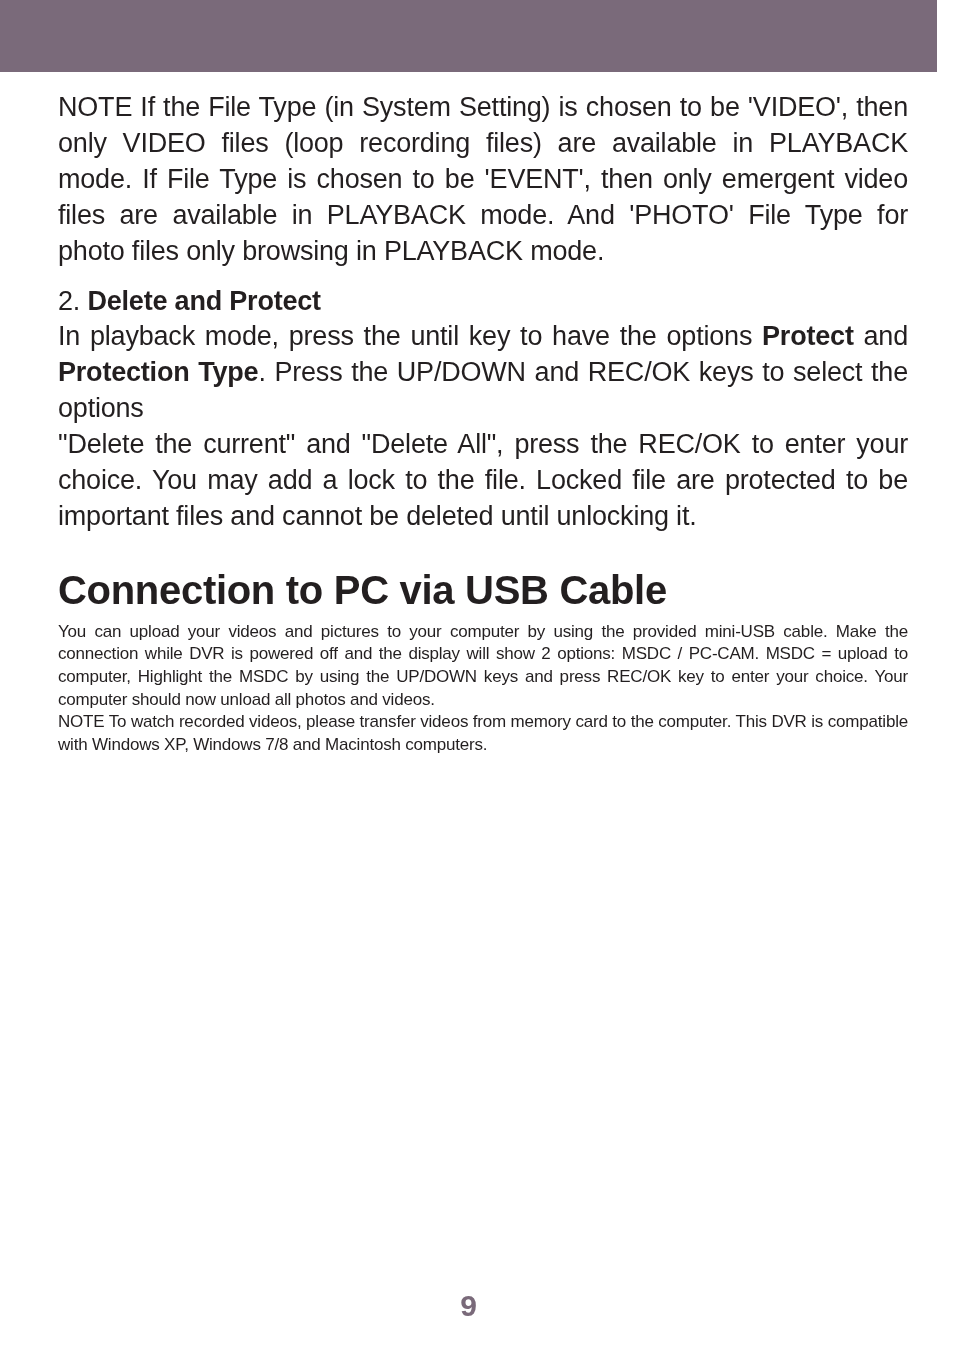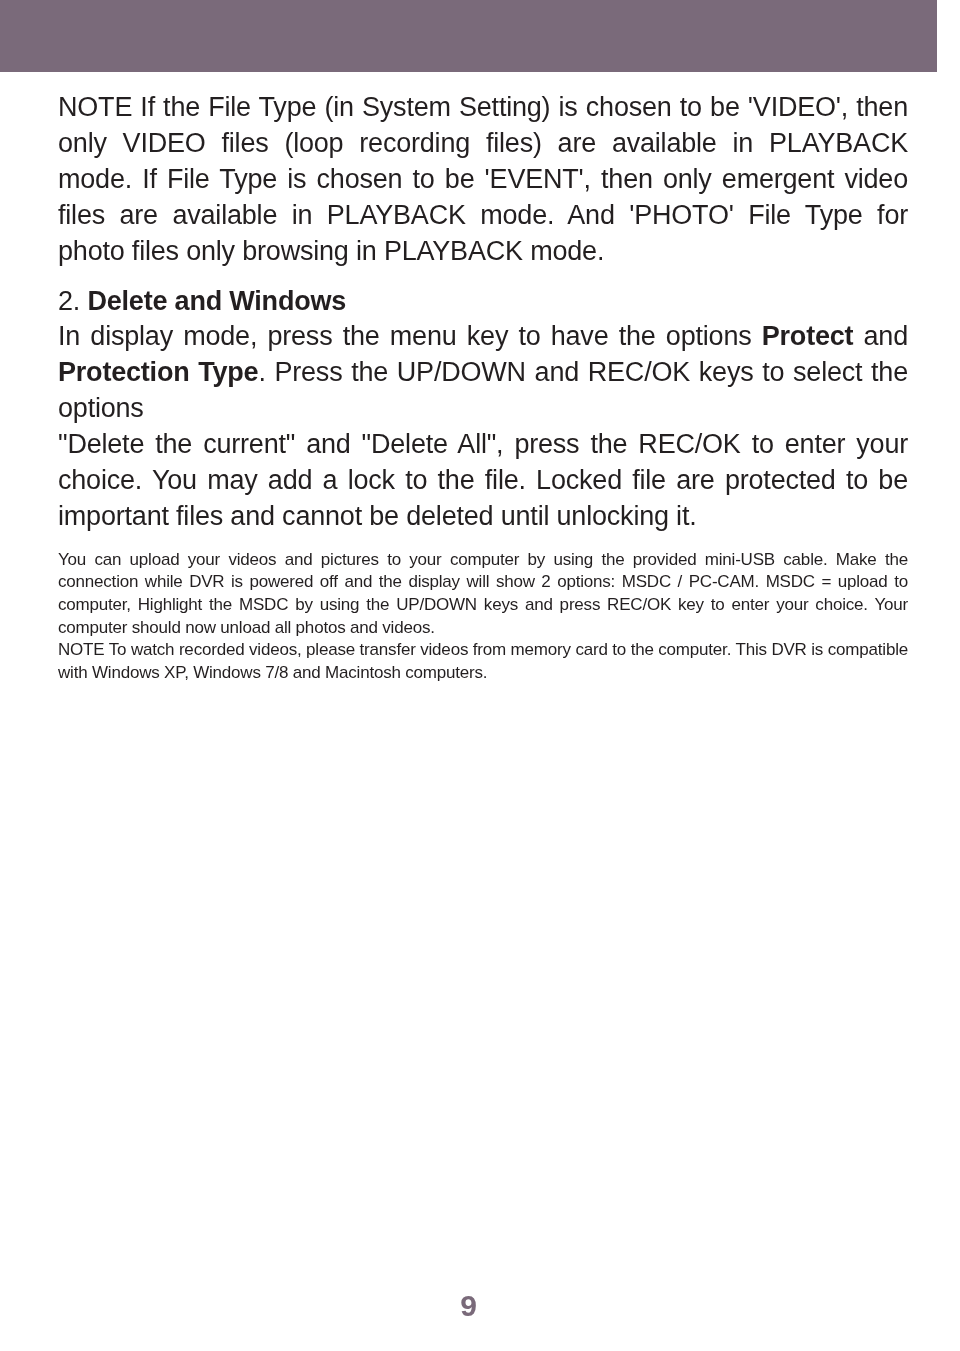--- a/index.html
+++ b/index.html
@@ -84,25 +84,26 @@
 <body>
 
 <div class="page">
   <div class="header-bar"></div>
 
   <div class="content">
 
     <p class="p1">NOTE If the File Type (in System Setting) is chosen to be 'VIDEO', then only VIDEO files (loop recording files) are available in PLAYBACK mode. If File Type is chosen to be 'EVENT', then only emergent video files are available in PLAYBACK mode. And 'PHOTO' File Type for photo files only browsing in PLAYBACK mode.</p>
 
     <p class="p2">
-      <span>2. </span><span class="b">Delete and Windows</span><br>
-      <span>In display mode, press the menu key to have the options </span><span class="b">Protect</span><span> and </span><span class="b">Protection Type</span><span>. Press the UP/DOWN and REC/OK keys to select the options</span><br>
+      <span>2. </span><span class="b">Delete and Protect</span><br>
+      <span>In playback mode, press the until key to have the options </span><span class="b">Protect</span><span> and </span><span class="b">Protection Type</span><span>. Press the UP/DOWN and REC/OK keys to select the options</span><br>
       <span>"Delete the current" and "Delete All", press the REC/OK to enter your choice. You may add a lock to the file. Locked file are protected to be important files and cannot be deleted until unlocking it.</span>
     </p>
 
+    <div class="h1">Connection to PC via USB Cable</div>
 
     <p class="usb-body">
       <span>You can upload your videos and pictures to your computer by using the provided mini-USB cable. Make the connection while DVR is powered off and the display will show 2 options: MSDC / PC-CAM. MSDC = upload to computer, Highlight the MSDC by using the UP/DOWN keys and press REC/OK key to enter your choice. Your computer should now unload all photos and videos.</span><br>
       <span>NOTE To watch recorded videos, please transfer videos from memory card to the computer. This DVR is compatible with Windows XP, Windows 7/8 and Macintosh computers.</span>
     </p>
 
   </div>
 
   <div class="page-num">9</div>
 </div>

